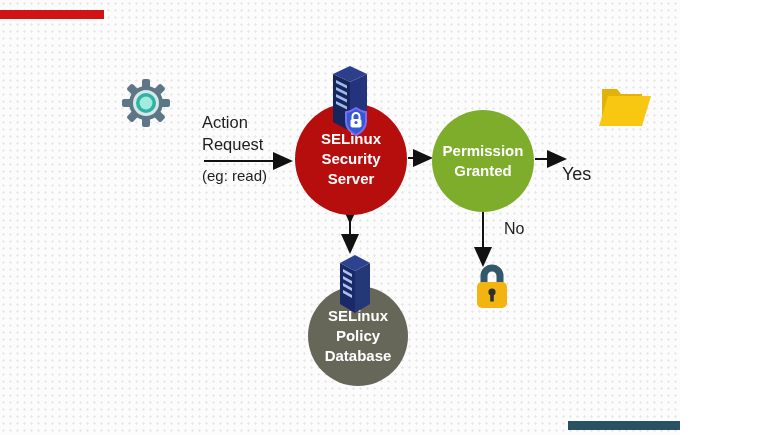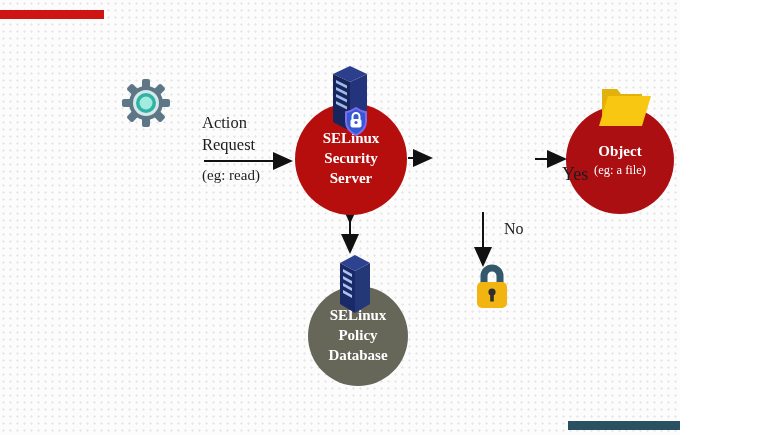--- a/index.html
+++ b/index.html
@@ -8,21 +8,20 @@
     background:#ffffff;
     -webkit-font-smoothing:antialiased;
   }
   #canvas{
     position:relative;
     width:680px;height:435px;
     overflow:hidden;
     background-color:#fcfcfc;
     background-image:radial-gradient(circle,#e9e9e9 1.1px, transparent 1.2px);
     background-size:7px 7px;
-    font-family:Liberation Serif, serif;
   }
   .accent-bar{position:absolute;}
   .accent-bar.top-left{left:0;top:10px;width:104px;height:9px;background:#d01414;}
   .accent-bar.bottom-right{right:0;top:421px;width:112px;height:9px;background:#2a5161;}
 
   .node{
     position:absolute;
     border-radius:50%;
     display:flex;flex-direction:column;
     align-items:center;justify-content:center;
@@ -90,25 +89,25 @@
   <div class="edge-label" id="label-yes">Yes</div>
   <div class="edge-label" id="label-no">No</div>
 
 
   <div class="node" id="node-security-server">
     <div class="label">SELinux
 Security
 Server</div>
   </div>
 
+  <div class="node" id="node-permission">
+    <div class="label">Permission
+Granted</div>
+  </div>
 
-  <div class="node" id="node-object">
-    <div class="label">Object</div>
-    <div class="sublabel">(eg: a file)</div>
-  </div>
 
   <div class="node" id="node-policy-db">
     <div class="label">SELinux
 Policy
 Database</div>
   </div>
 
 
   <svg class="node-icon" id="icon-gear" viewBox="0 0 56 56">
     <g fill="#5d7787">

